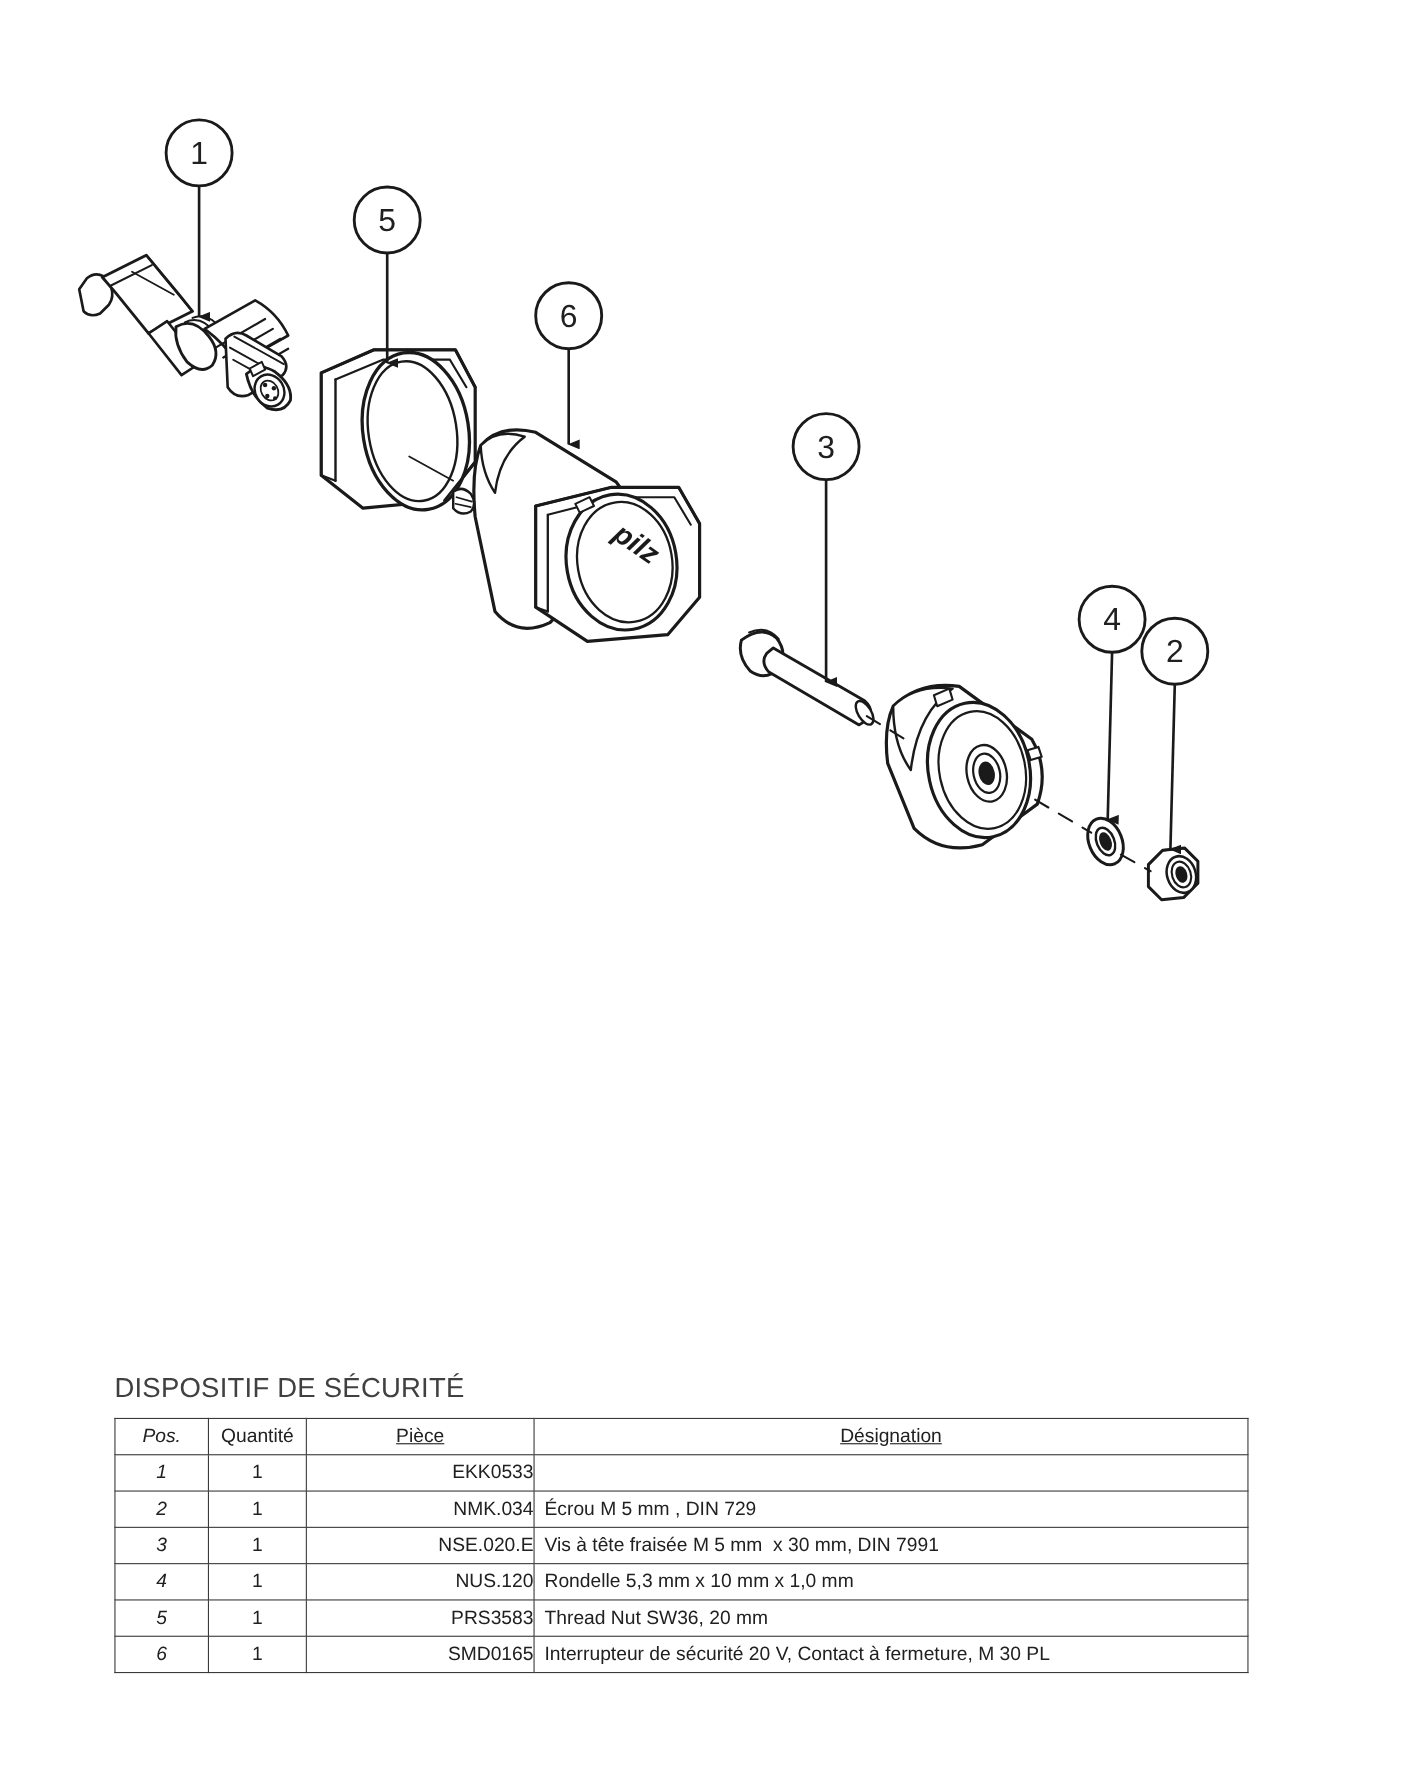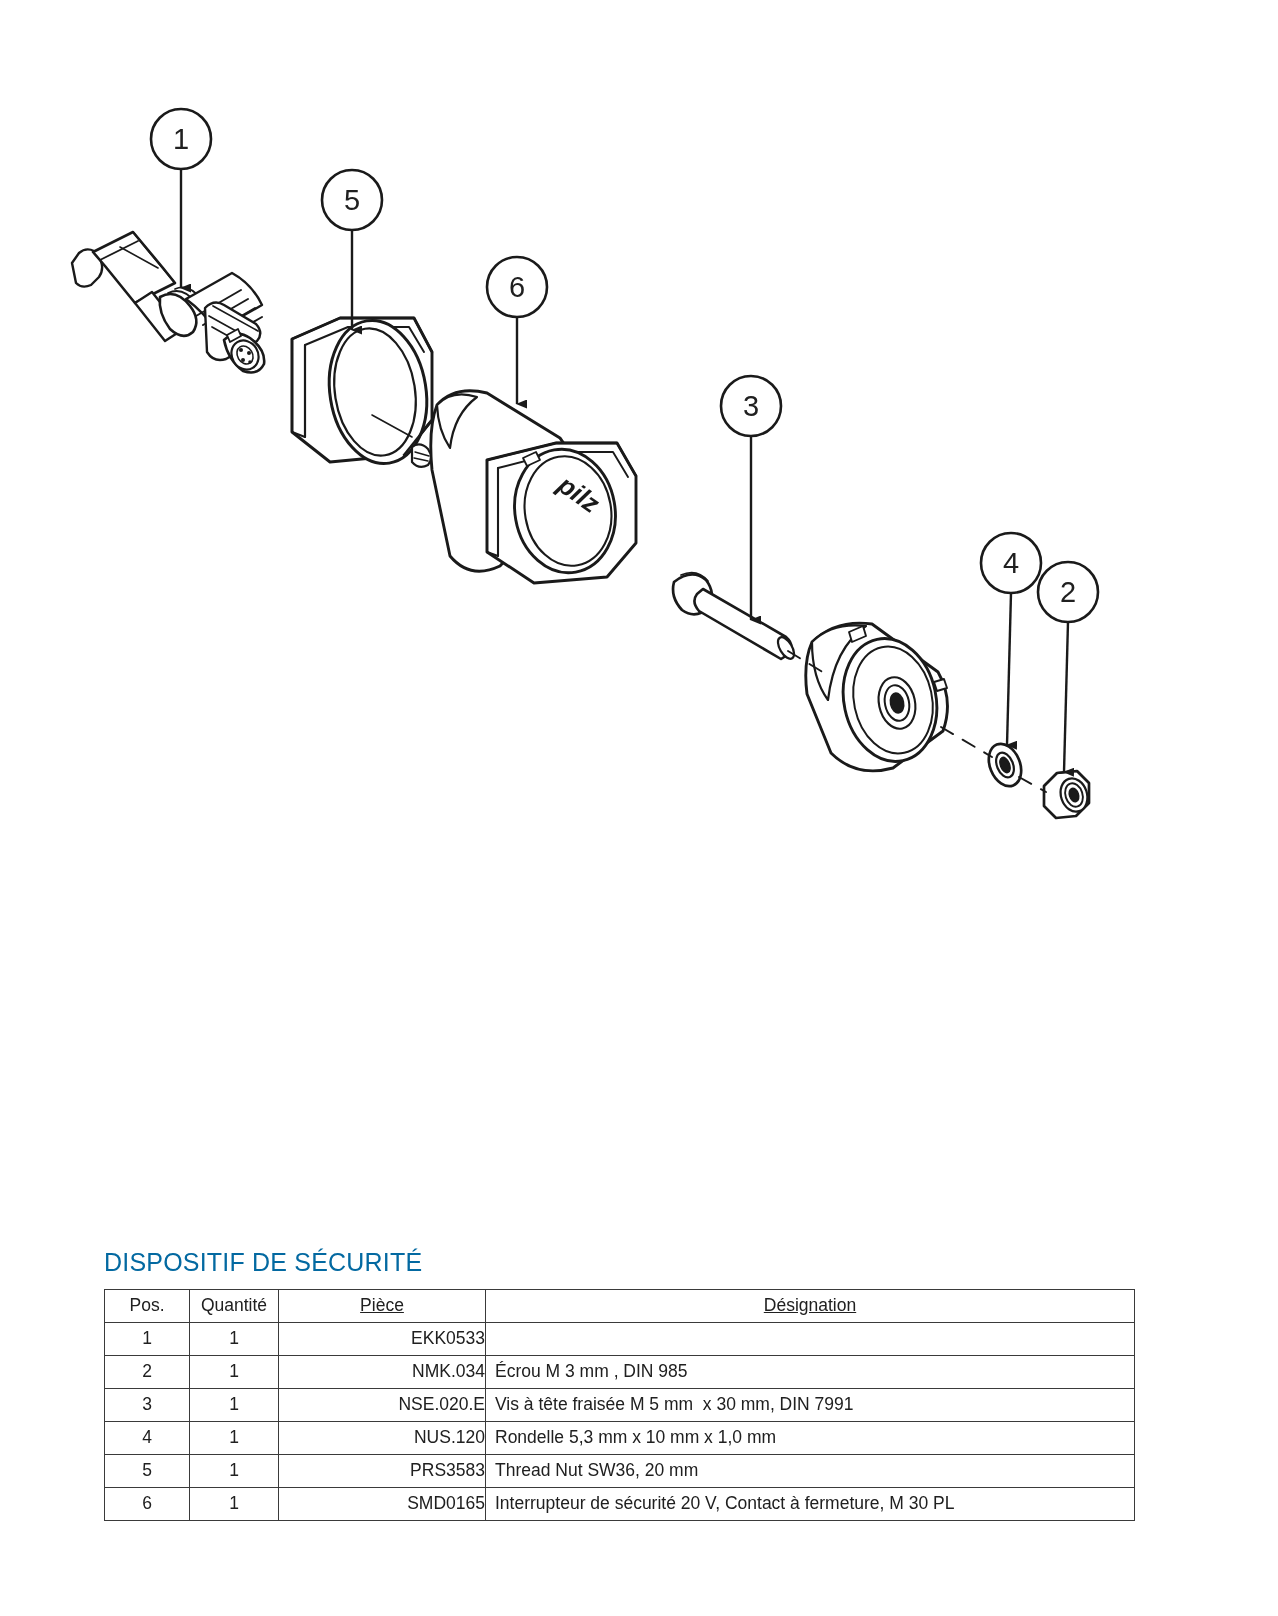--- a/index.html
+++ b/index.html
@@ -35,21 +35,21 @@
   
   #parts-list-block {
     position: absolute;
     left: 104px;
     top: 1248px;
     width: 1026px;
   }
   #parts-list-title {
     font-size: 25px;
     letter-spacing: 0.2px;
-    color: #0369a1;
+    color: #404040;
     margin: 0 0 12px 0;
     white-space: nowrap;
   }
   table#parts-table {
     border-collapse: collapse;
     width: 1026px;
     table-layout: fixed;
     background: #ffffff;
   }
   table#parts-table td,
@@ -58,21 +58,21 @@
     height: 32px;
     padding: 0 0 0 0;
     font-size: 17.5px;
     font-weight: normal;
     color: #202020;
     line-height: 1.1;
   }
   table#parts-table th {
     text-align: center;
   }
-  .col-pos   { width: 84px;  text-align: center; }
+  .col-pos   { width: 84px;  text-align: center; font-style: italic; }
   .col-qty   { width: 88px;  text-align: center; }
   .col-part  { width: 206px; text-align: right; padding-left: 9px !important; }
   .col-desig { width: 648px; text-align: left; padding-left: 9px !important; }
   th.col-part, th.col-desig { text-align: center; padding-left: 0 !important; text-decoration: underline; }
   .desig-cell { white-space: pre; }
 </style>
 </head>
 <body>
 
 <div id="drawing-area">
@@ -268,21 +268,21 @@
         <tr>
           <td class="col-pos">1</td>
           <td class="col-qty">1</td>
           <td class="col-part">EKK0533</td>
           <td class="col-desig desig-cell"></td>
         </tr>
         <tr>
           <td class="col-pos">2</td>
           <td class="col-qty">1</td>
           <td class="col-part">NMK.034</td>
-          <td class="col-desig desig-cell">Écrou M 3 mm , DIN 985</td>
+          <td class="col-desig desig-cell">Écrou M 5 mm , DIN 729</td>
         </tr>
         <tr>
           <td class="col-pos">3</td>
           <td class="col-qty">1</td>
           <td class="col-part">NSE.020.E</td>
           <td class="col-desig desig-cell">Vis à tête fraisée M 5 mm  x 30 mm, DIN 7991</td>
         </tr>
         <tr>
           <td class="col-pos">4</td>
           <td class="col-qty">1</td>

